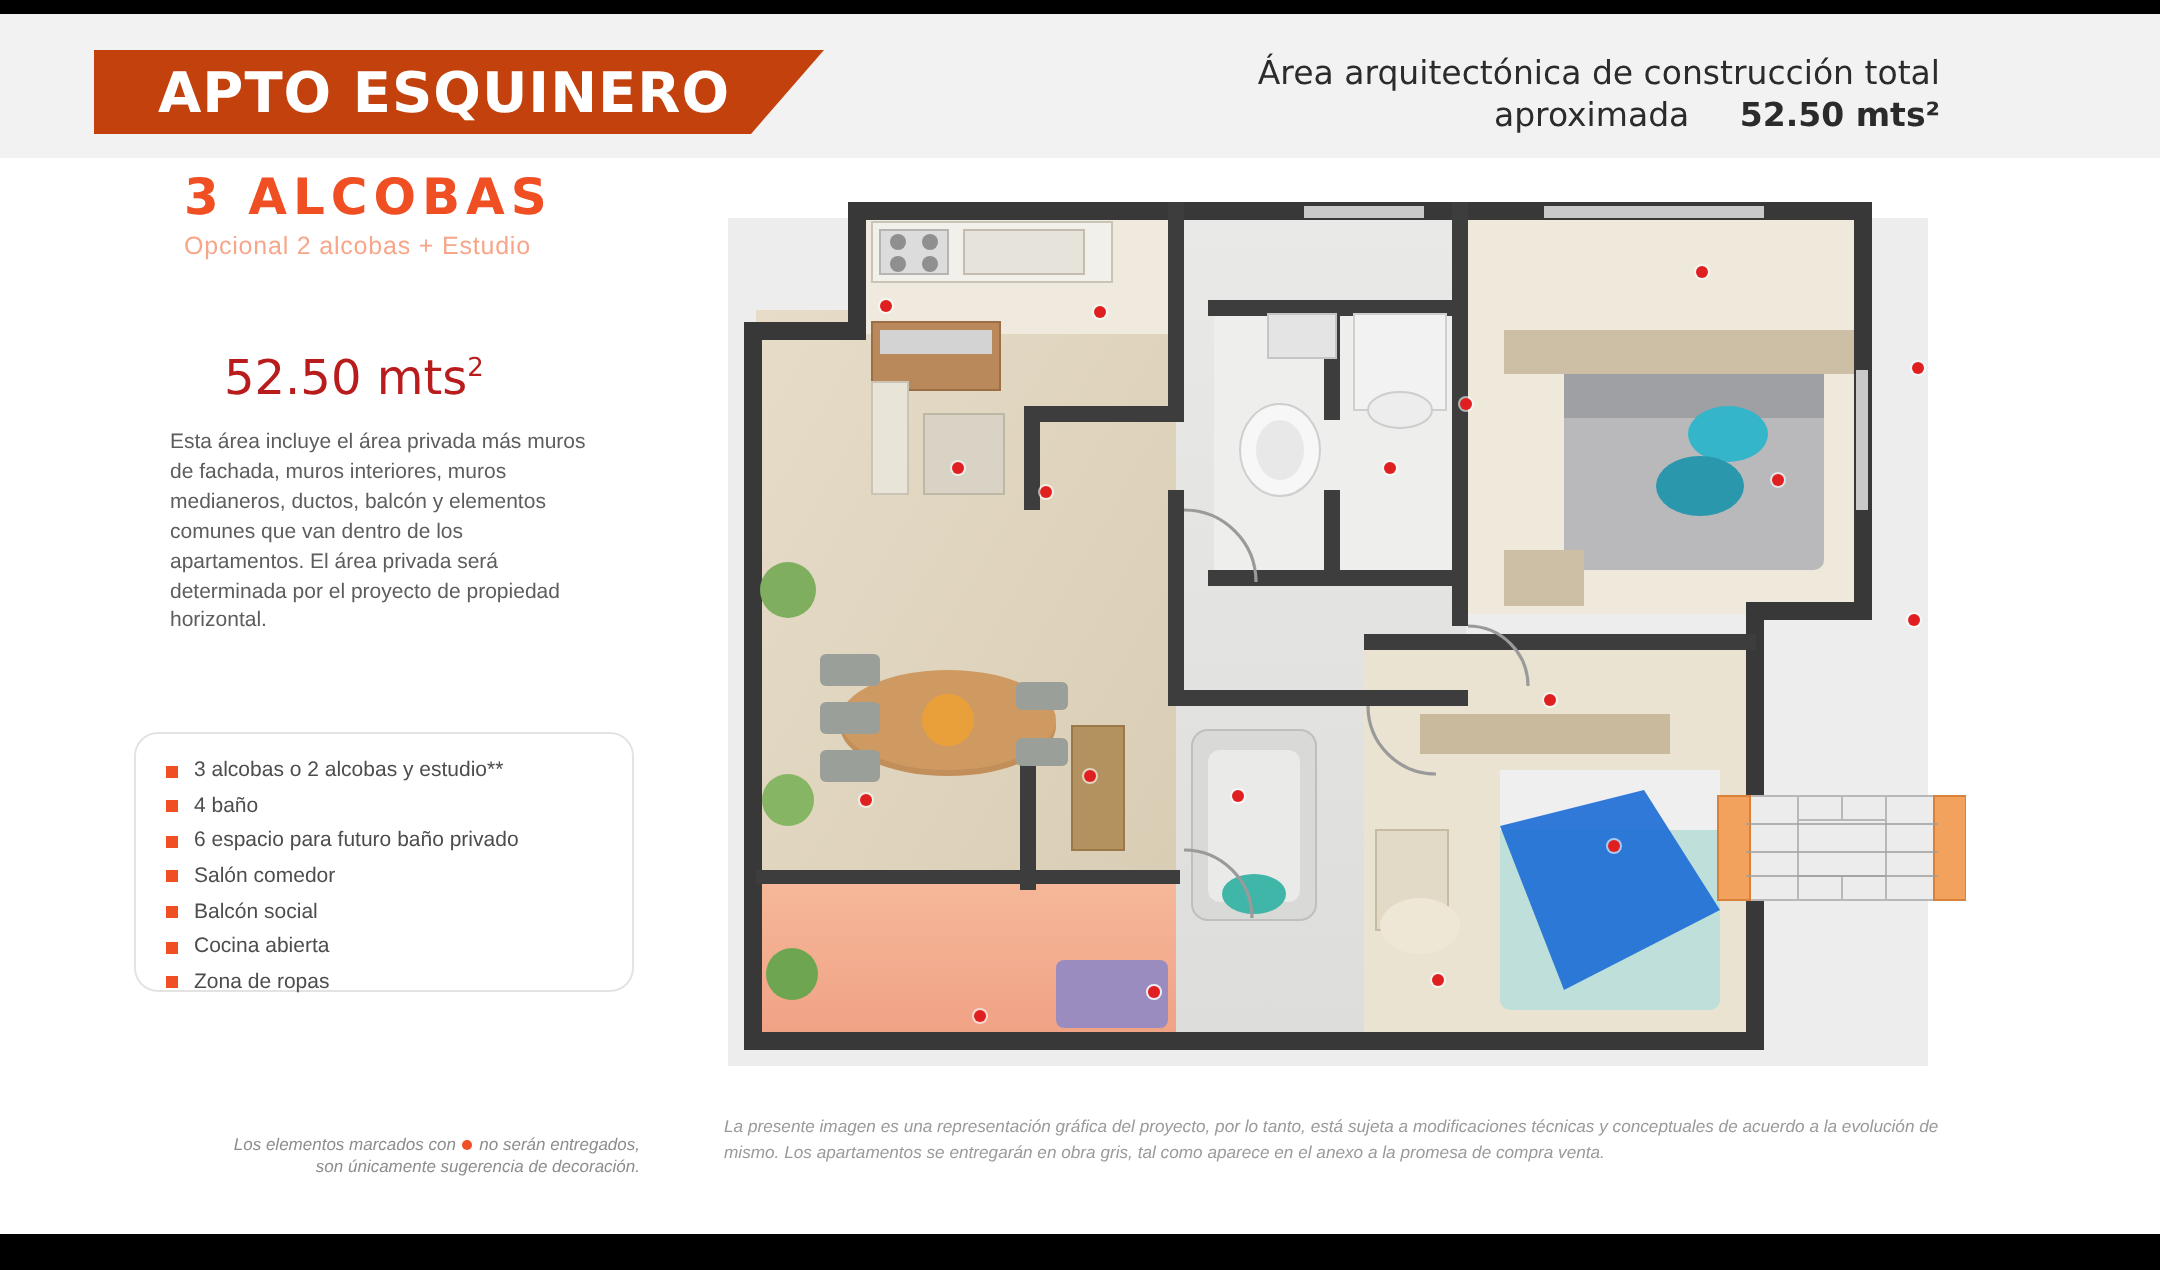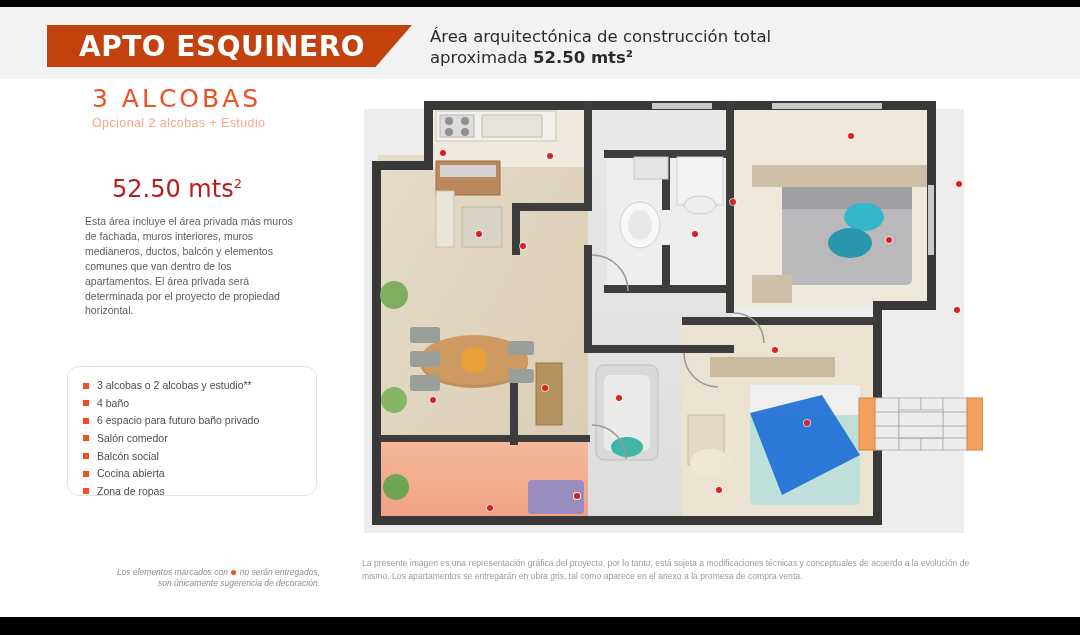--- a/index.html
+++ b/index.html
@@ -17,43 +17,43 @@
   .bar-top{position:absolute;left:0;top:0;width:1080px;height:7px;background:#000;}
   .bar-bottom{position:absolute;left:0;bottom:0;width:1080px;height:18px;background:#000;}
 
   
   .header-band{
     position:absolute;left:0;top:7px;width:1080px;height:72px;
     background:#f2f2f2;
   }
   .header-title{
     position:absolute;left:430px;top:27px;width:540px;
-    text-align:left;
+    text-align:right;
     font-size:16.5px;color:#2b2b2b;line-height:1.25;
     font-family:"DejaVu Sans", sans-serif;
   }
-  .header-title b{font-weight:bold;}
+  .header-title b{font-weight:bold;margin-left:20px;}
 
   
   .banner{
     position:absolute;left:47px;top:25px;width:365px;height:42px;
     background:#c2410c;
     clip-path:polygon(0 0, 100% 0, 90% 100%, 0 100%);
     display:flex;align-items:center;
   }
   .banner-text{
     color:#ffffff;font-weight:bold;font-size:28px;letter-spacing:0.5px;
     margin-left:32px;
     font-family:"DejaVu Sans", sans-serif;
   }
 
   
   .alcobas{
     position:absolute;left:92px;top:84px;
-    color:#f04e23;font-size:25px;letter-spacing:3px;font-weight:normal;
+    color:#f04e23;font-size:25px;letter-spacing:3px;font-weight:bold;
     font-family:"DejaVu Sans", sans-serif;
   }
   .alcobas-sub{
     position:absolute;left:92px;top:116px;
     color:#f7a68a;font-size:12.5px;letter-spacing:0.4px;
   }
   .area-big{
     position:absolute;left:112px;top:175px;
     color:#b91c1c;font-size:24px;
     font-family:"DejaVu Sans", sans-serif;
@@ -86,21 +86,21 @@
     position:absolute;left:70px;top:567px;width:250px;
     text-align:right;color:#8d8d8d;font-size:8.5px;font-style:italic;line-height:1.35;
   }
   .footnote .dot{
     display:inline-block;width:5px;height:5px;border-radius:50%;
     background:#f04e23;vertical-align:middle;margin:0 1px;
   }
 
   .disclaimer{
     position:absolute;left:362px;top:557px;width:625px;
-    color:#9a9a9a;font-size:8.6px;line-height:1.5;
+    color:#9a9a9a;font-size:8.6px;font-style:italic;line-height:1.5;
   }
 
   
   .plan{
     position:absolute;left:352px;top:95px;width:622px;height:440px;
   }
 
   .dot-red{
     position:absolute;width:6px;height:6px;border-radius:50%;
     background:#e02020;box-shadow:0 0 0 1px rgba(255,255,255,.6);

